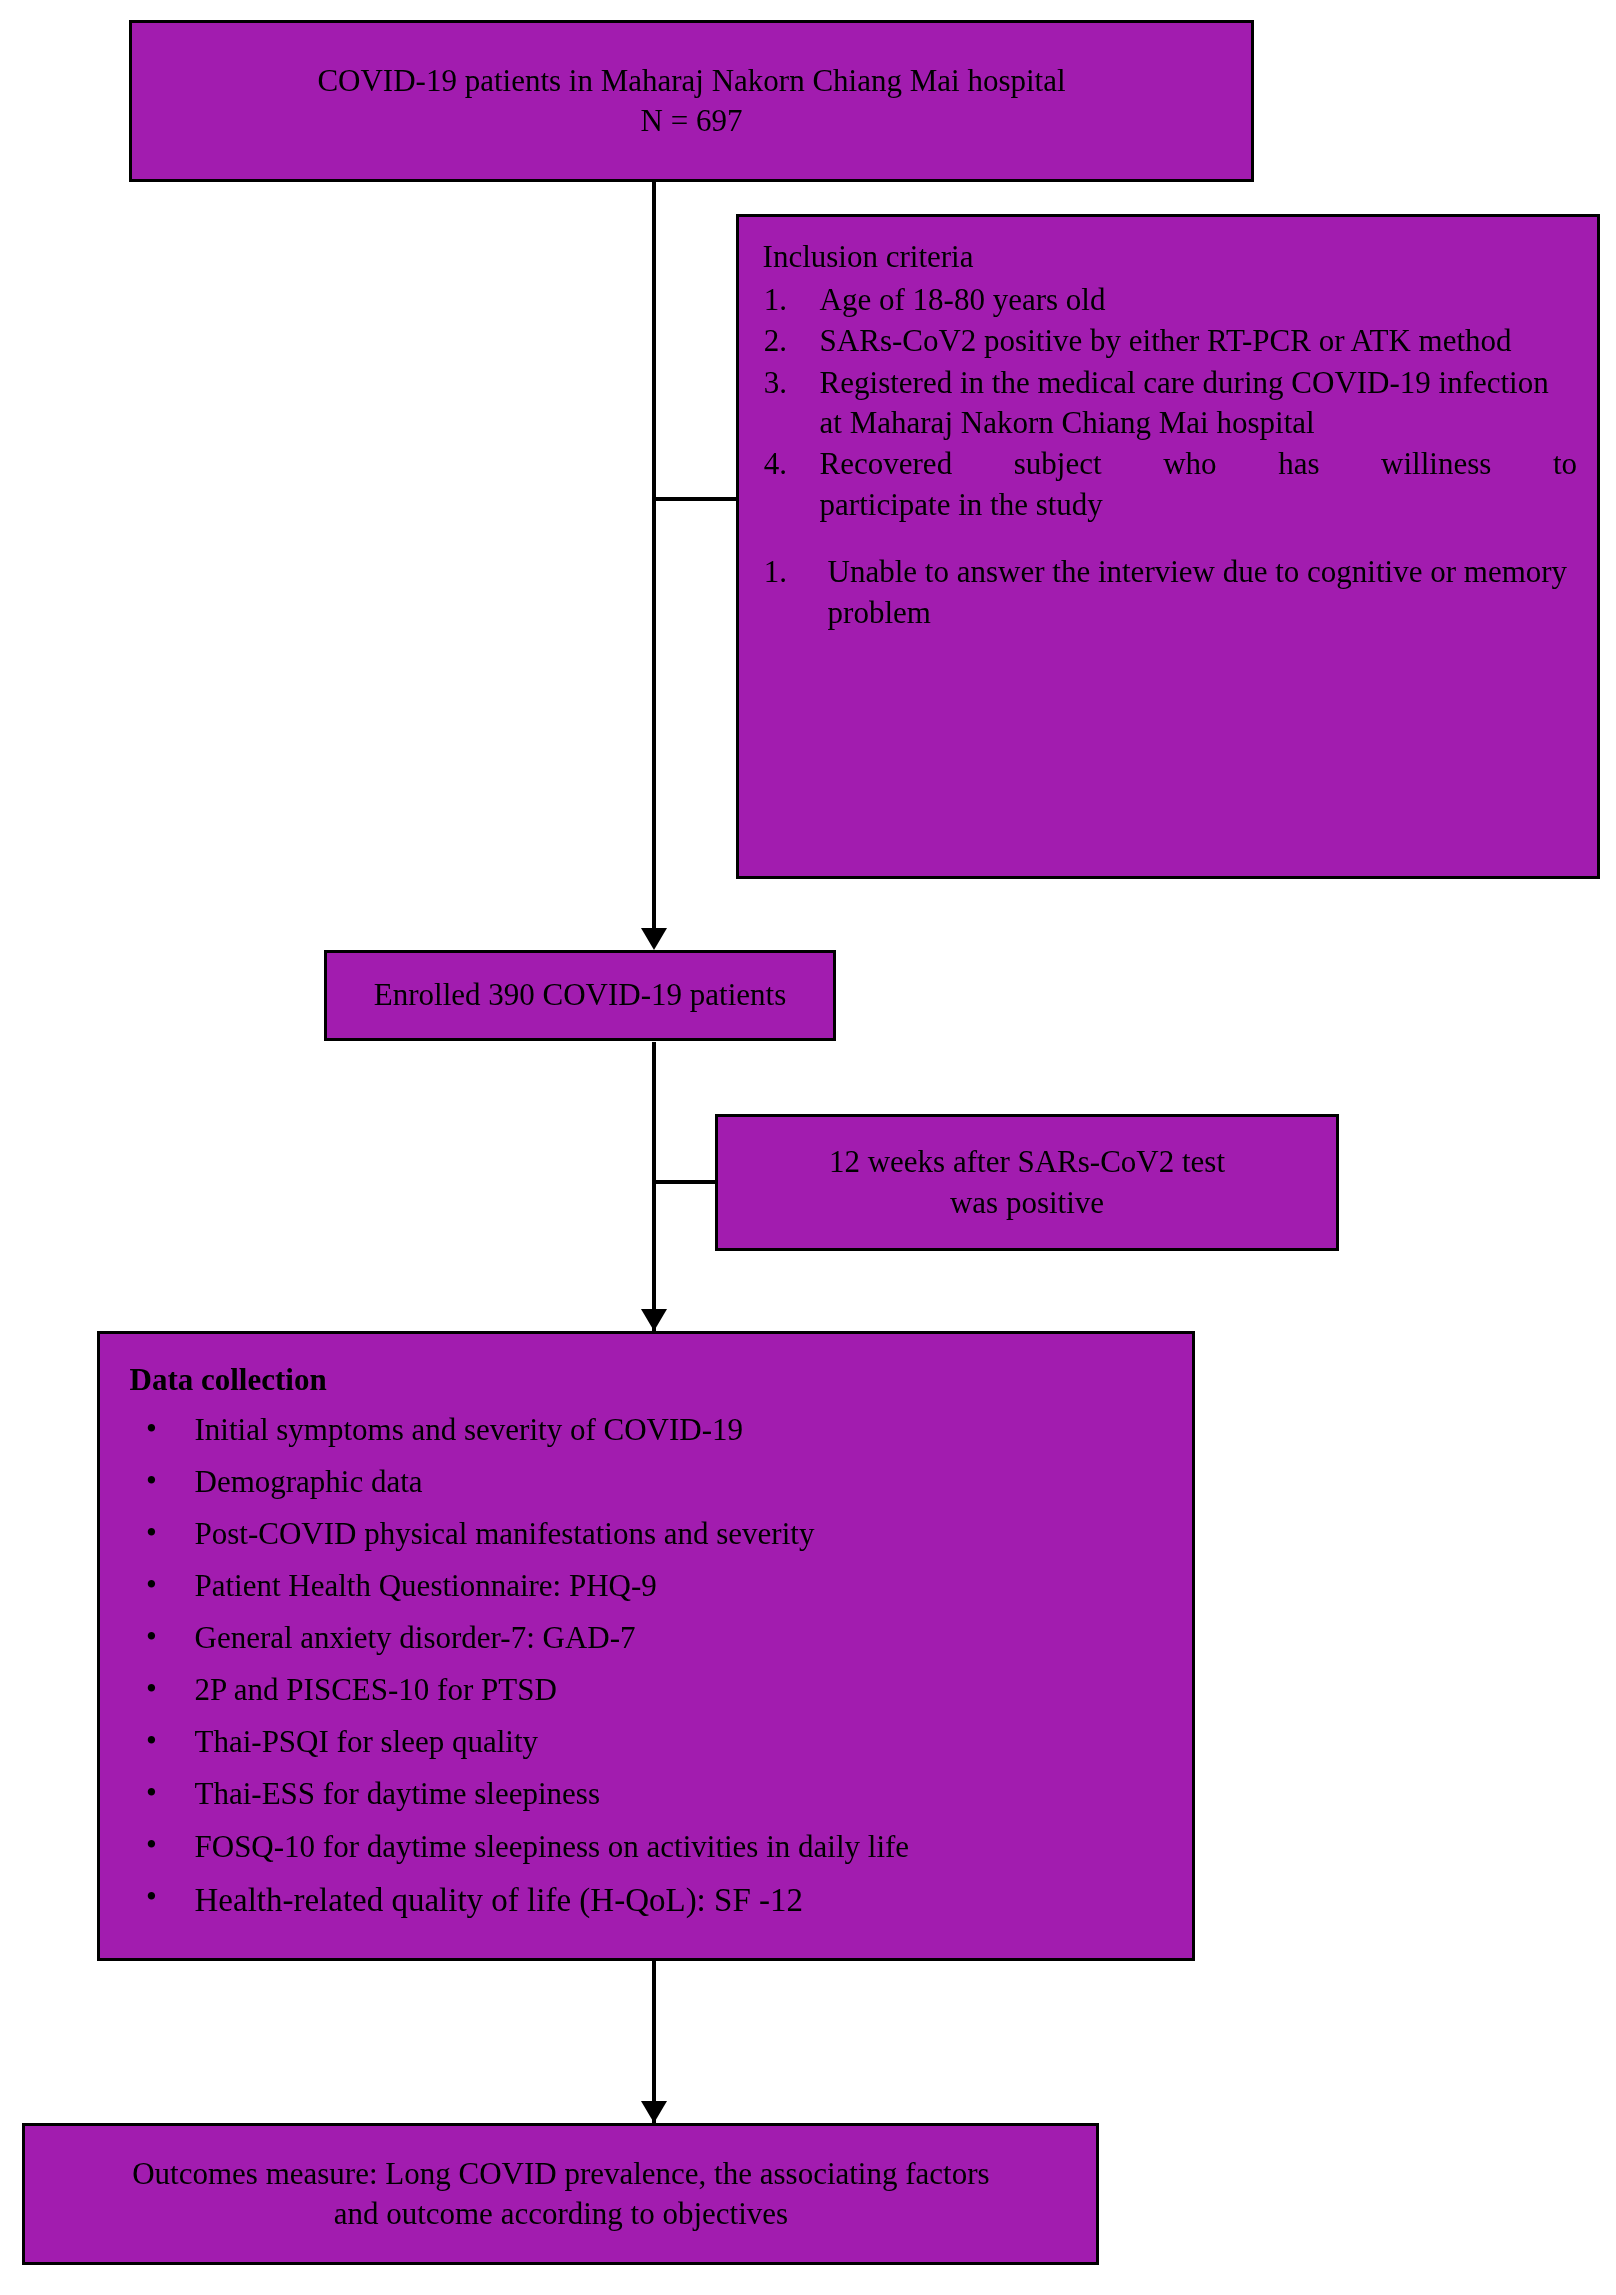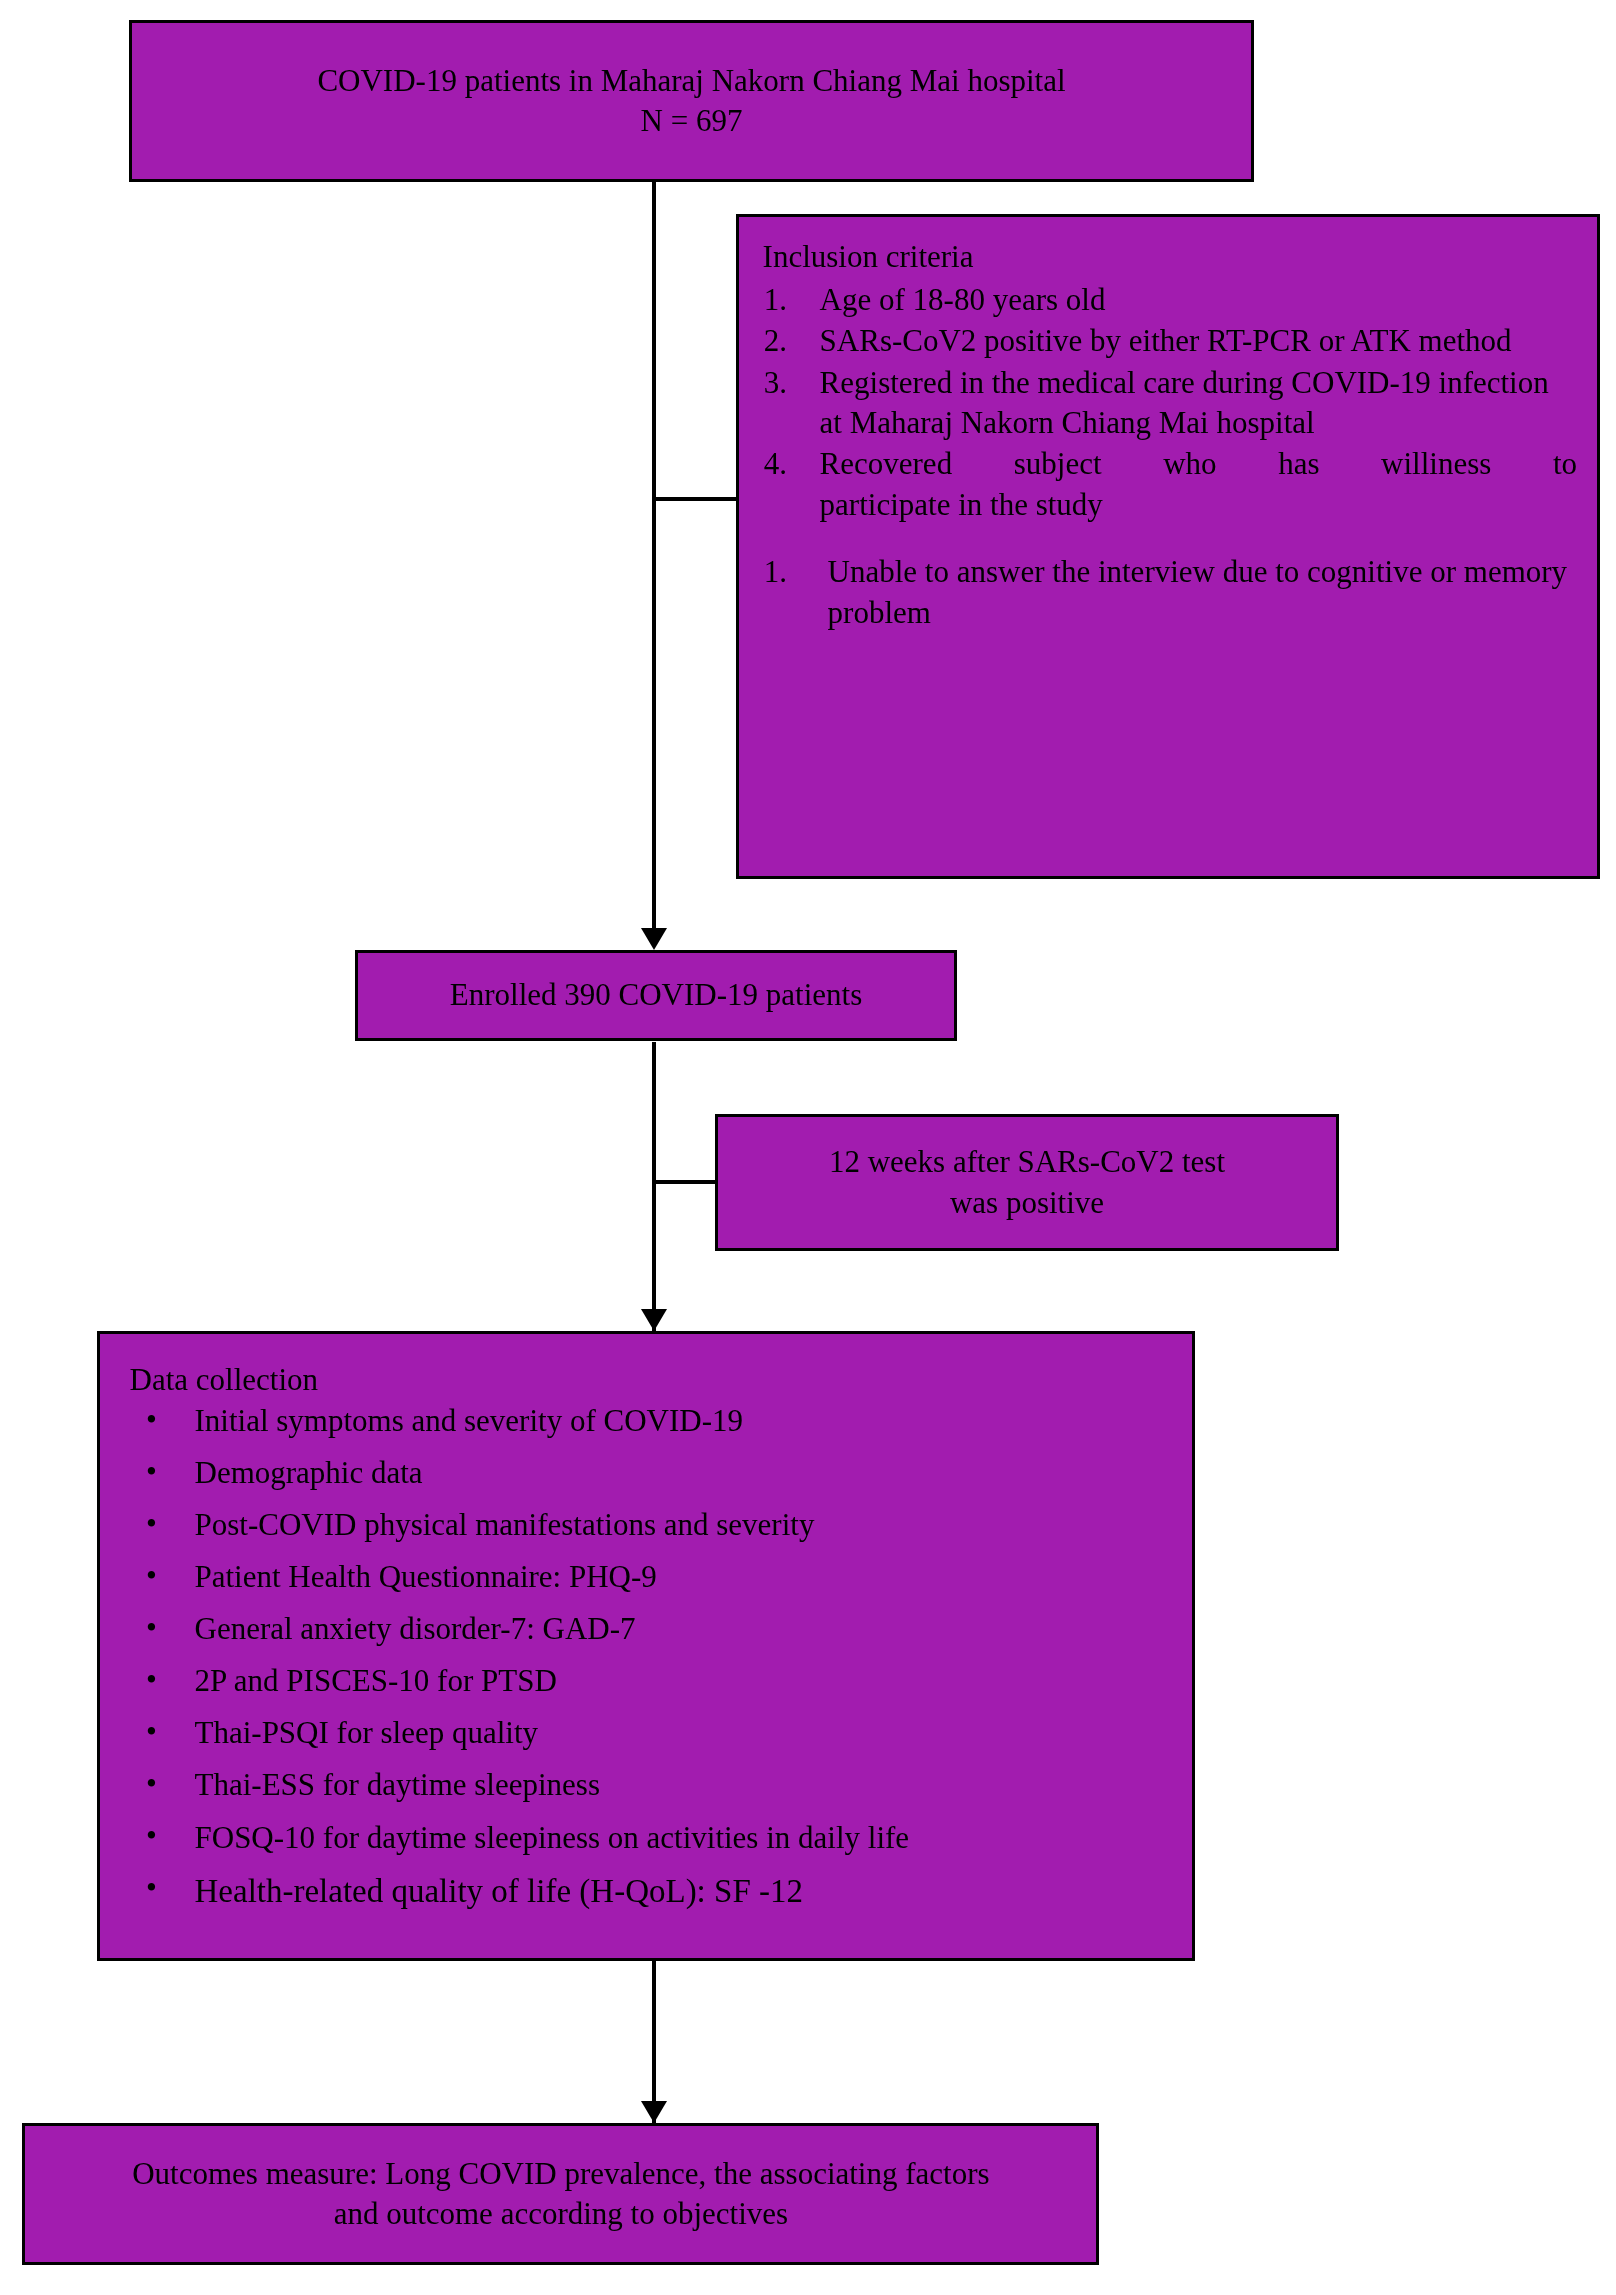--- a/index.html
+++ b/index.html
@@ -24,28 +24,28 @@
   ol.crit>li .num{position:absolute;left:1.2px;top:0;}
   li.just{text-align:justify;}
   li.just .ln{display:block;}
   li.just .ln.sp{text-align:justify;text-align-last:justify;}
   .gap{height:26px;}
   ol.excl{list-style:none;margin:0;padding:0;}
   ol.excl>li{position:relative;padding-left:65px;font-size:31px;line-height:1.30;}
   ol.excl>li .num{position:absolute;left:1.2px;top:0;}
 
   
-  #box-enrolled{left:355px;top:950px;width:602px;height:91px;}
+  #box-enrolled{left:324px;top:950px;width:512px;height:91px;}
 
   
   #box-weeks{left:715px;top:1114px;width:624px;height:137px;justify-content:center;}
 
   
   #box-data{left:97px;top:1331px;width:1098px;height:630px;padding:27px 17.7px 0 29.5px;}
-  #box-data .hdr{font-weight:normal;font-size:31px;line-height:1.25;margin-bottom:1px;}
+  #box-data .hdr{font-weight:bold;font-size:31px;line-height:1.25;margin-bottom:10px;}
   ul.dc{list-style:none;margin:0;padding:0;}
   ul.dc>li{position:relative;padding-left:65px;font-size:31px;line-height:1.30;margin-bottom:11.8px;}
   ul.dc>li .bul{position:absolute;left:16.5px;top:-1.2px;font-size:31px;}
   ul.dc>li.last{font-size:33px;margin-bottom:0;}
 
   
   #box-outcome{left:22.4px;top:2123px;width:1077px;height:142px;}
 
   
   .vline{position:absolute;background:#000;width:4.1px;}

